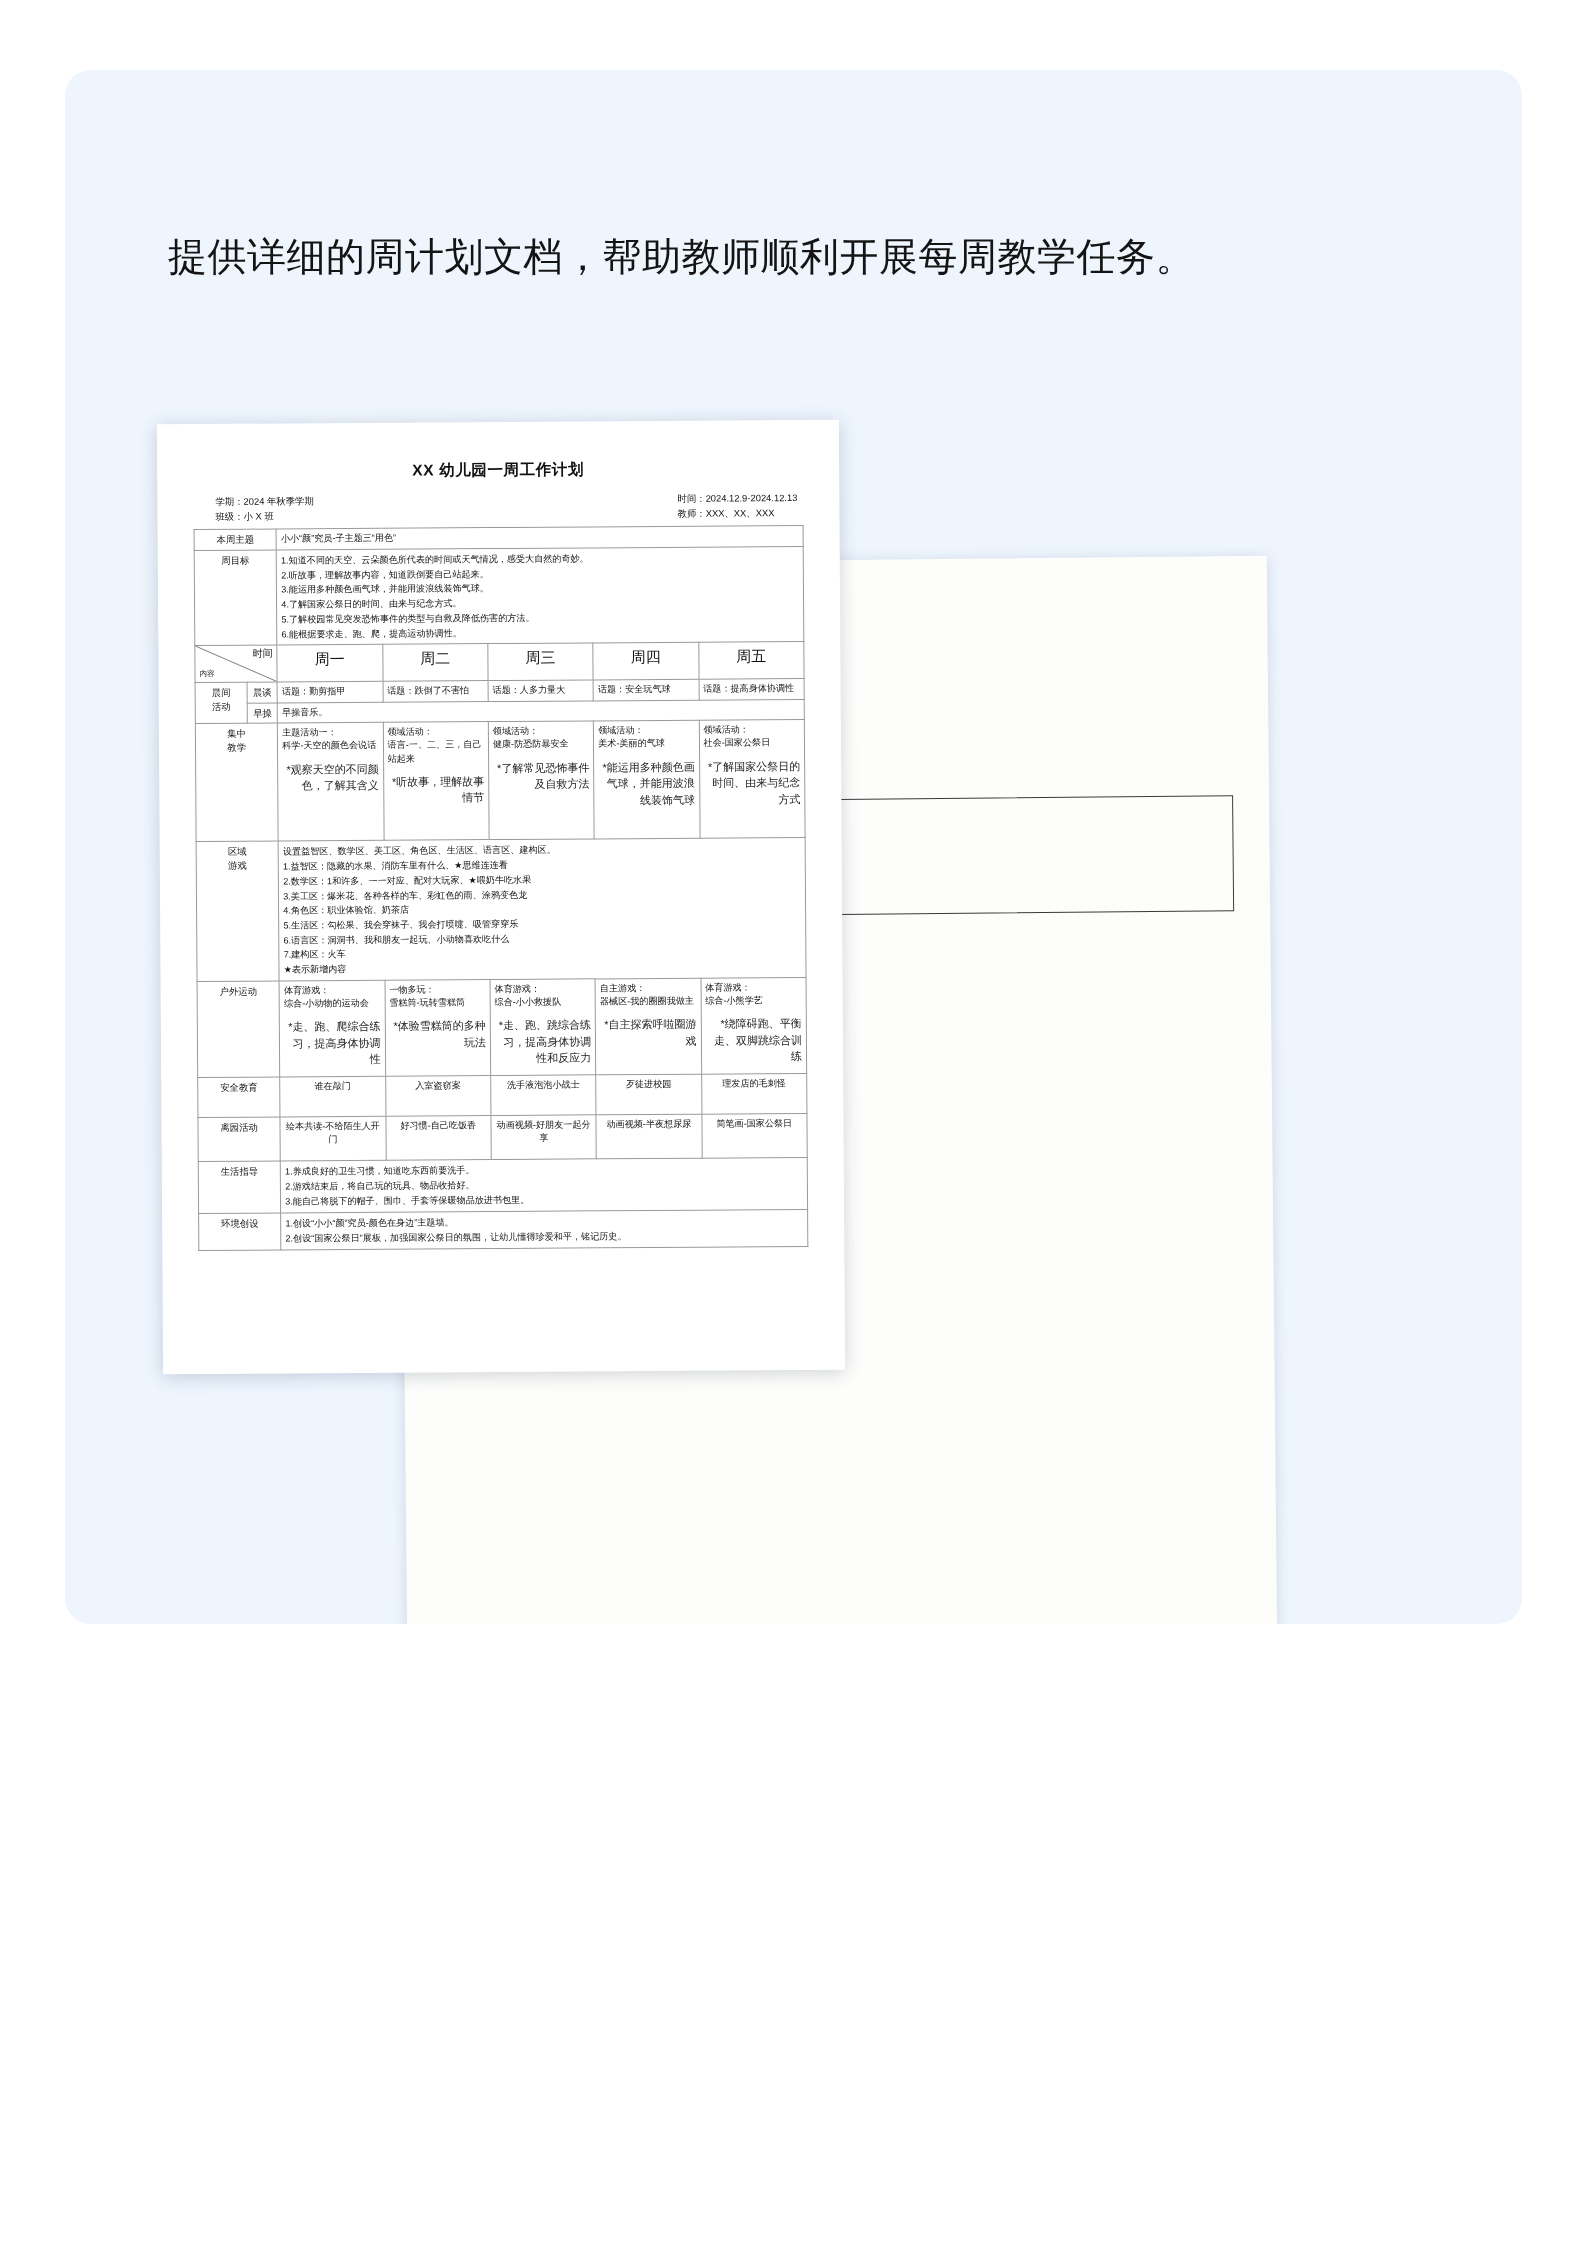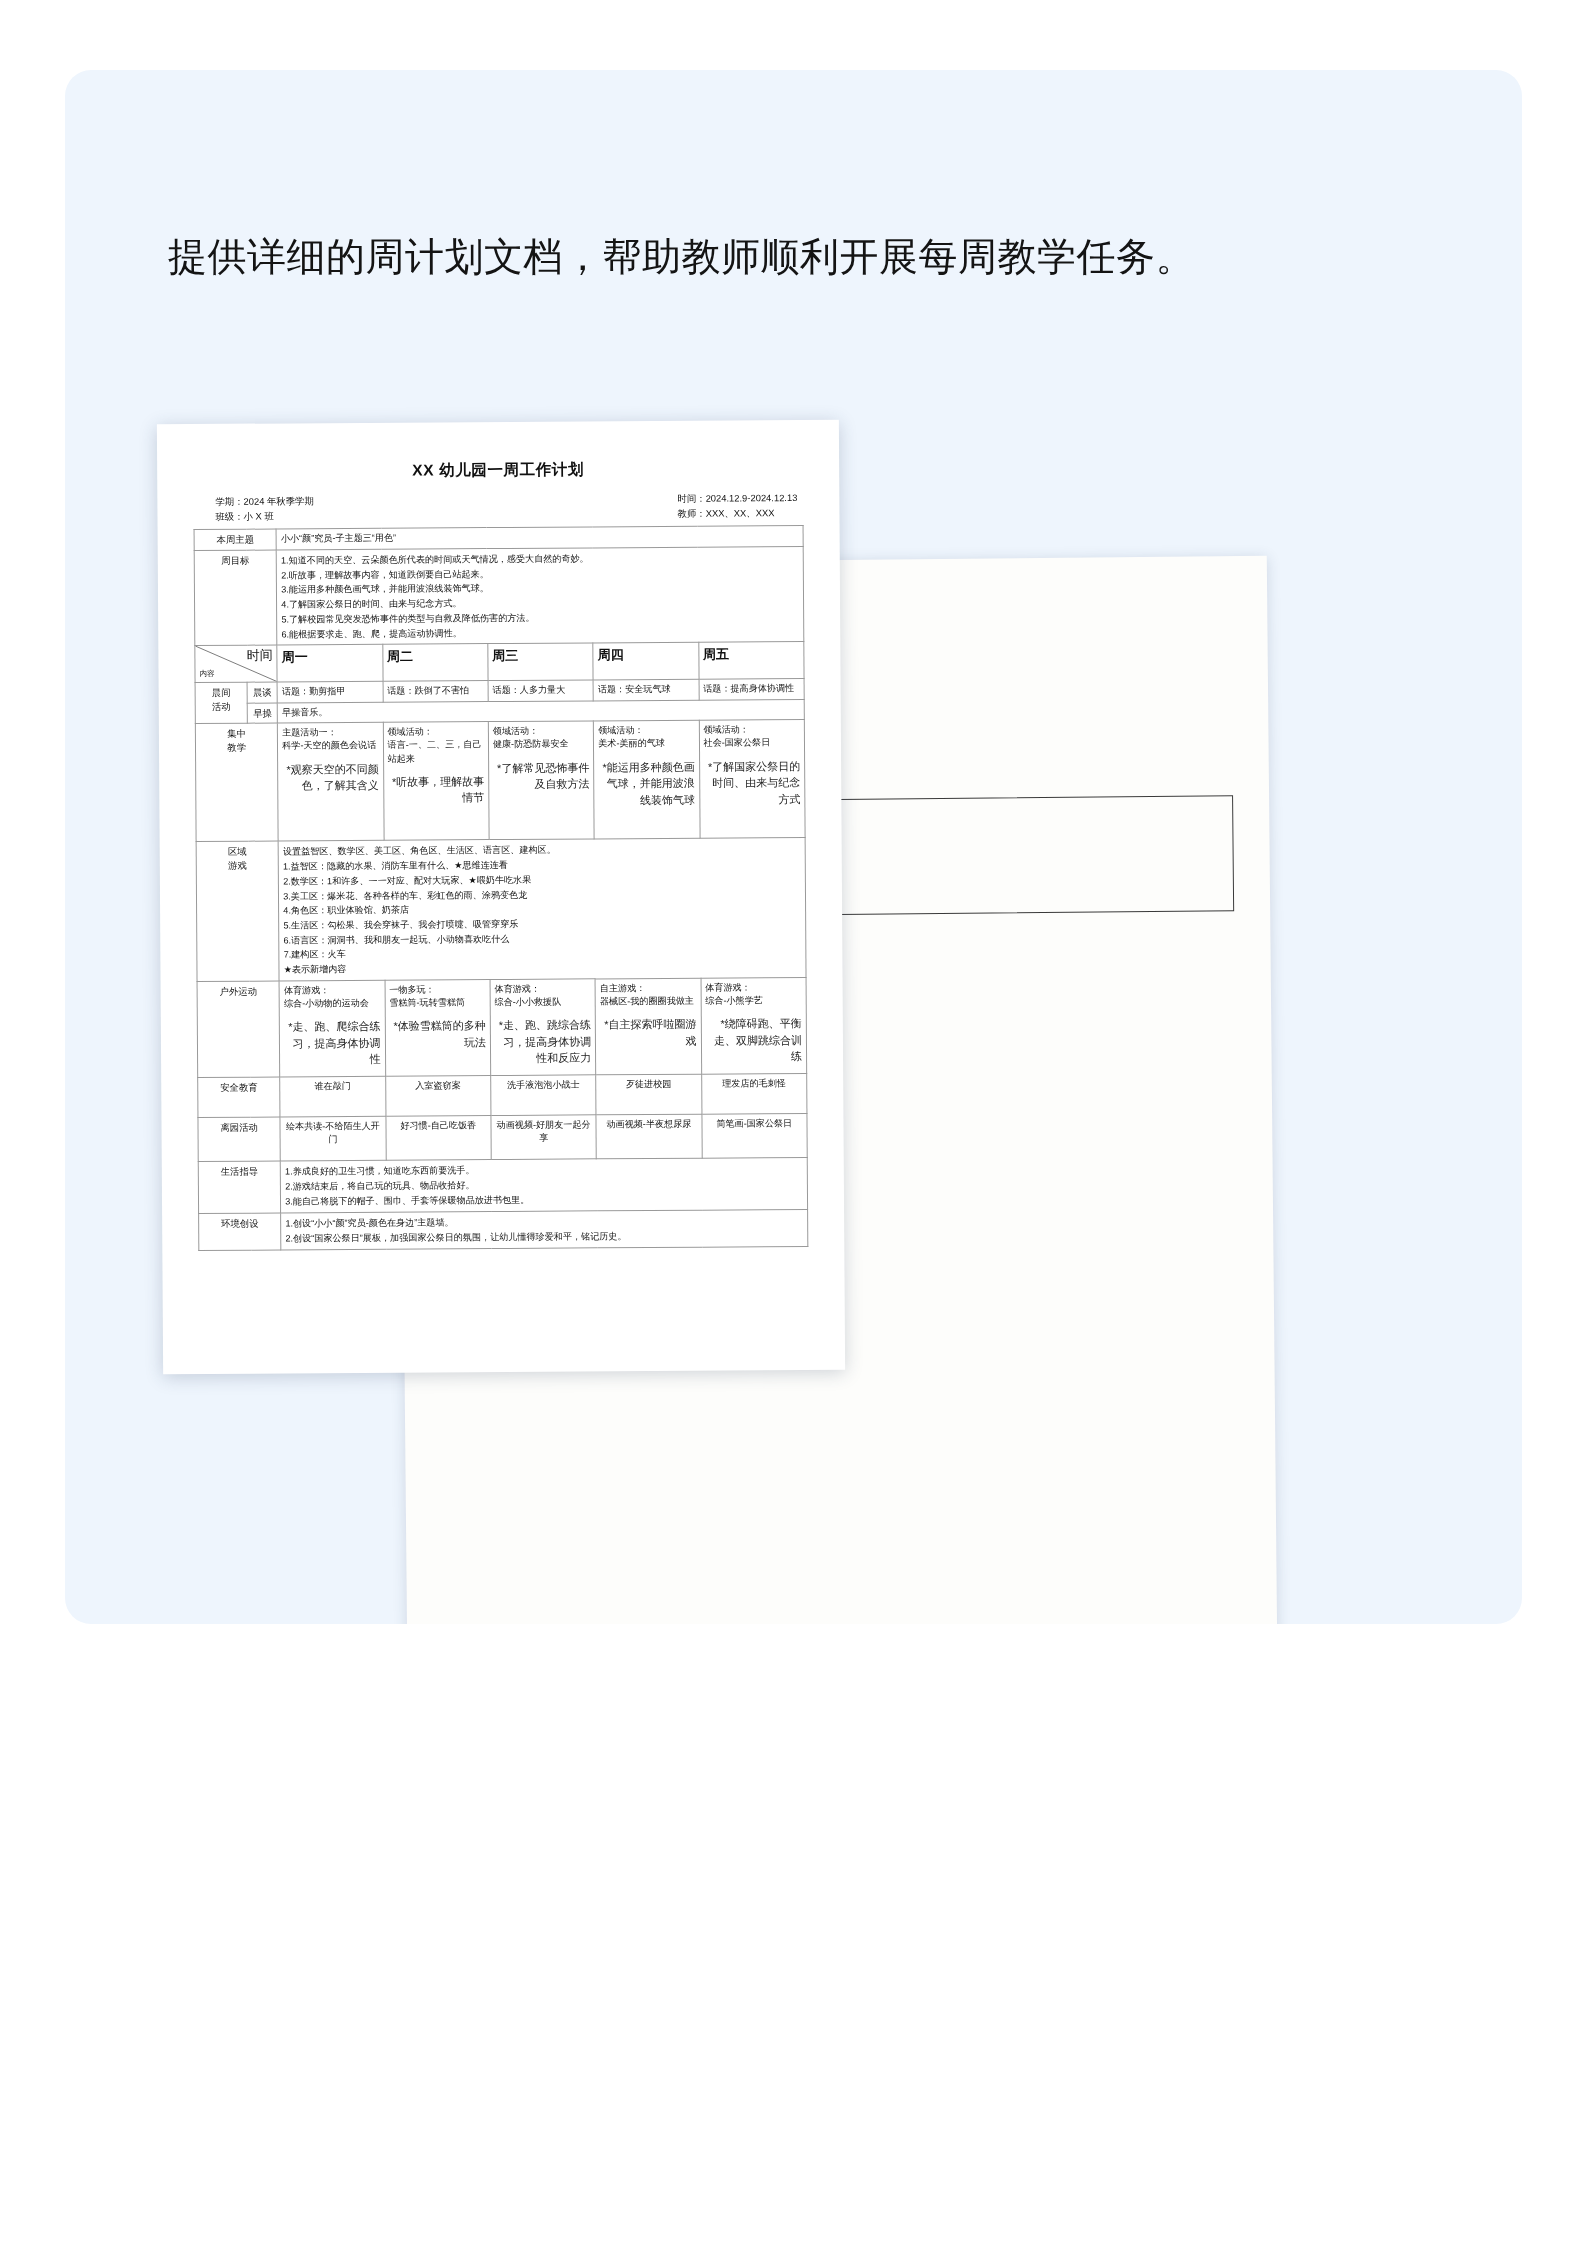--- a/index.html
+++ b/index.html
@@ -111,23 +111,23 @@
   .area-cell div{white-space:nowrap;}
   .life-cell div{white-space:nowrap;line-height:1.66;}
   
   td.diag{
     position:relative;height:30px;padding:0;
     width:82px;
   }
   td.diag .dg-line{
     position:absolute;left:0;top:0;width:100%;height:100%;
   }
-  td.diag .tl{position:absolute;right:4px;top:1px;font-size:13px;}
+  td.diag .tl{position:absolute;right:4px;top:1px;font-size:10px;}
   td.diag .bl{position:absolute;left:4px;bottom:2px;font-size:7.6px;}
-  td.day{vertical-align:middle;font-size:13px;font-weight:700;}
+  td.day{text-align:center;vertical-align:middle;font-size:15px;font-weight:400;}
   .cell-title{display:block;}
 </style>
 </head>
 <body>
 
 <div id="canvas">
 
   <div id="intro">提供详细的周计划文档，帮助教师顺利开展每周教学任务。</div>
 
   <div id="page-back">

